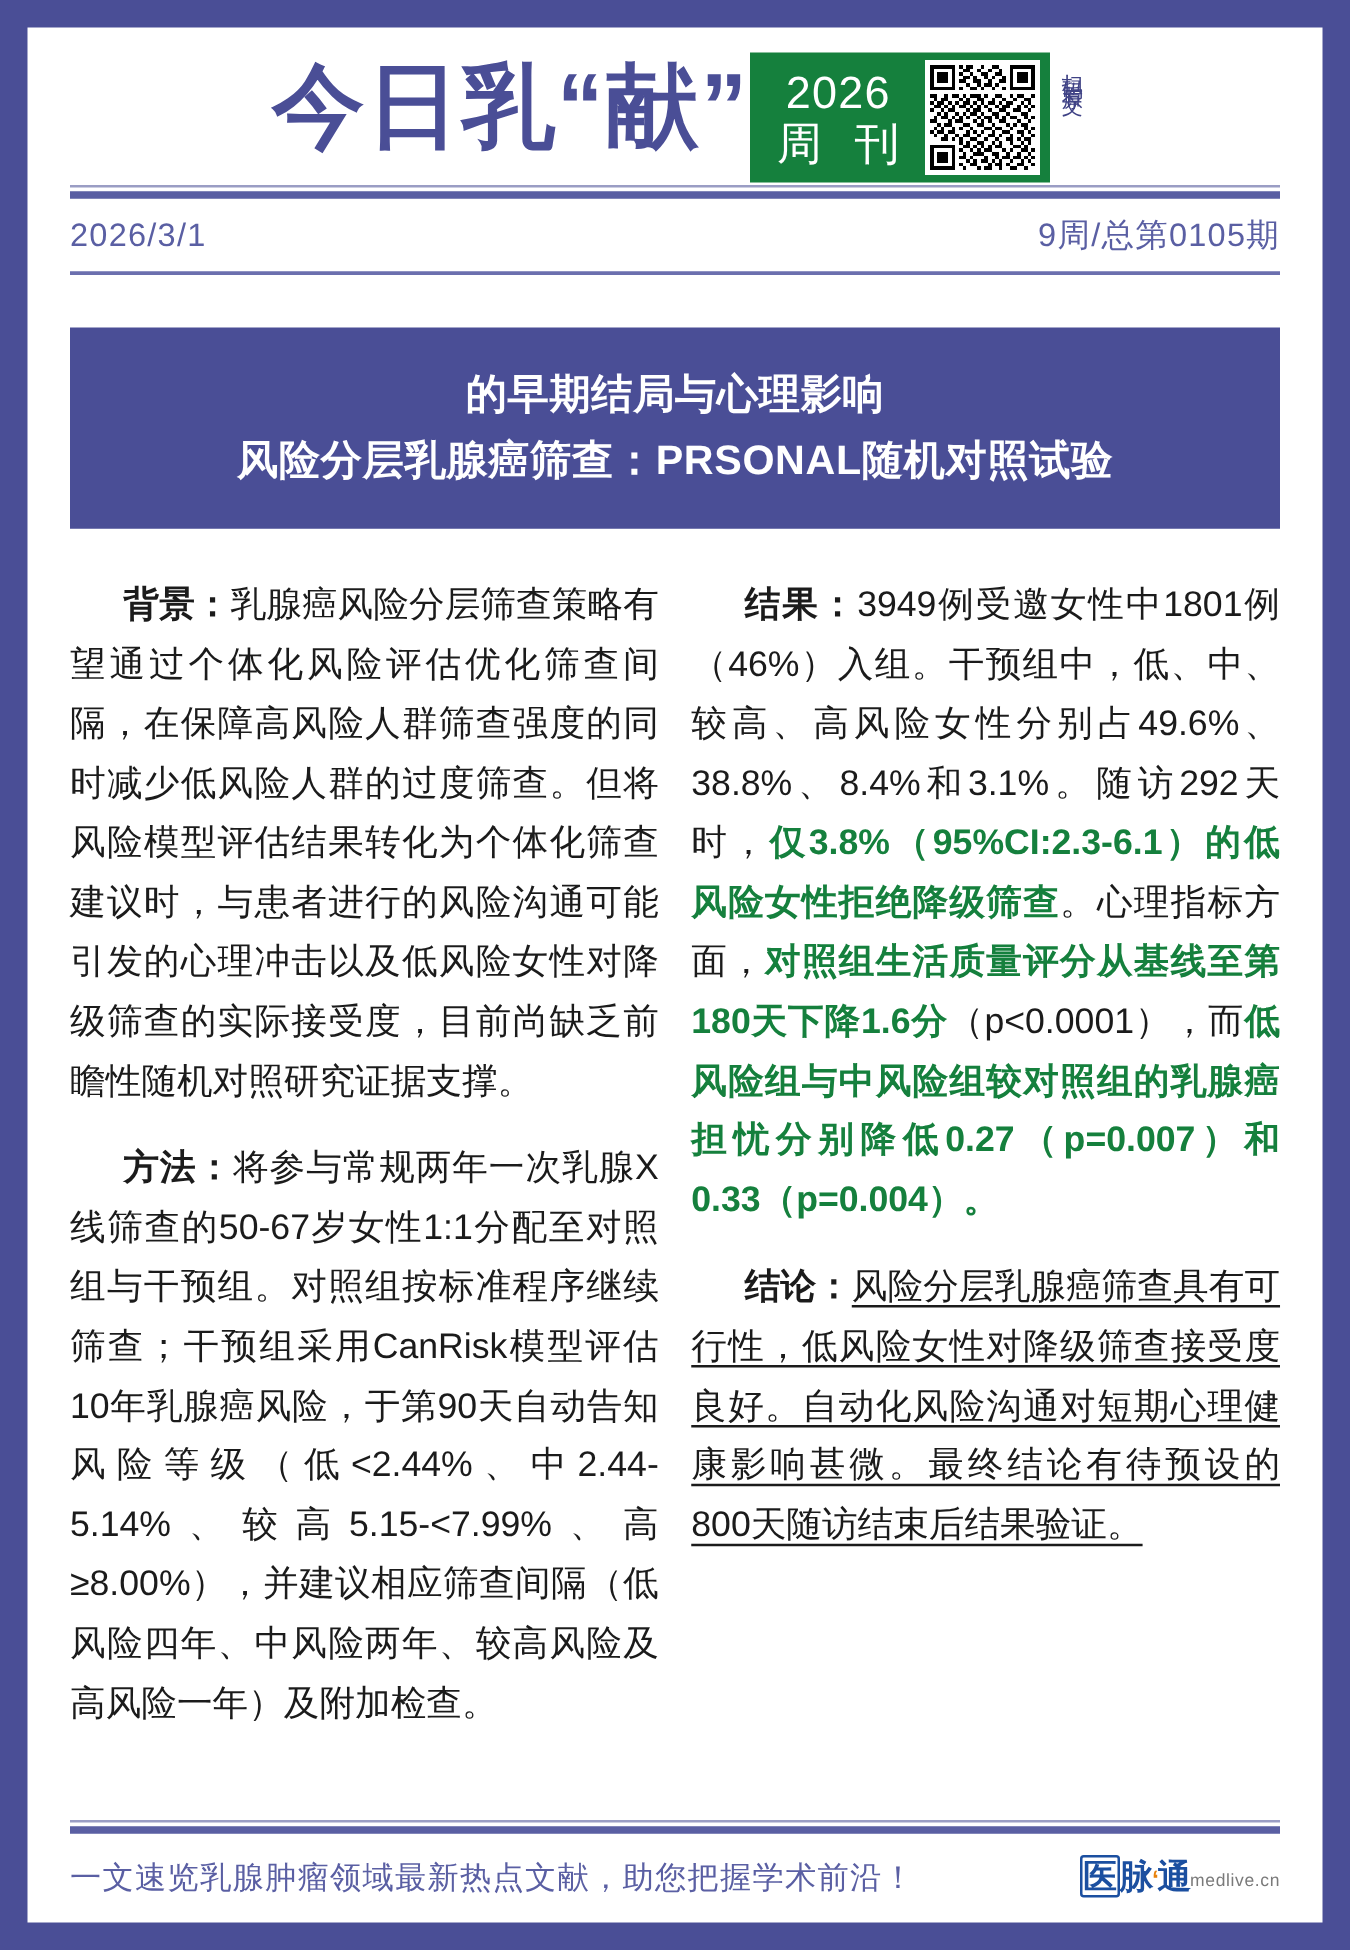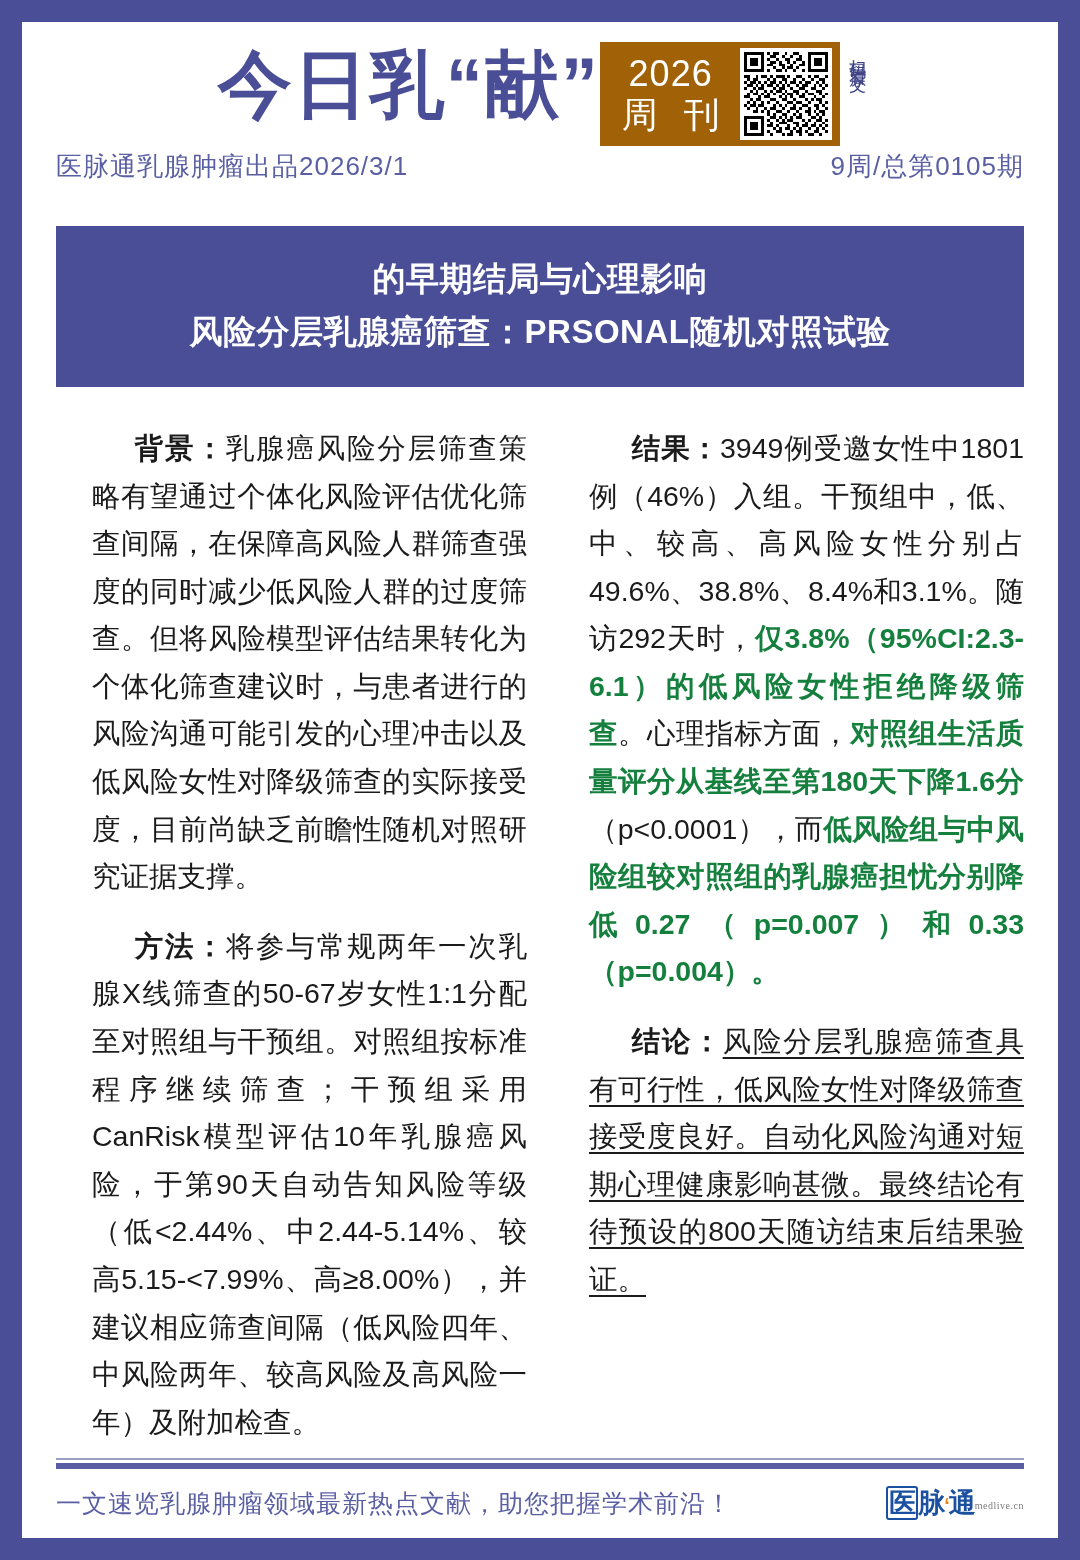--- a/index.html
+++ b/index.html
@@ -46,21 +46,21 @@
   }
 
   .qr-block {
     display: flex;
     align-items: stretch;
     gap: 6px;
     padding-top: 4px;
   }
 
   .qr-badge {
-    background: #a16207;
+    background: #15803d;
     display: flex;
     align-items: center;
     gap: 6px;
     padding: 6px 8px;
   }
 
   .qr-year {
     color: #ffffff;
     font-size: 36px;
     line-height: 1.14;
@@ -146,21 +146,20 @@
   }
 
   .para {
     font-size: 28.5px;
     line-height: 1.67;
     color: #1b1b1b;
     text-align: justify;
     text-justify: inter-character;
     letter-spacing: 0px;
     margin-bottom: 22px;
-    margin-left: 36px;
   }
   .para:last-child { margin-bottom: 0; }
 
   .lead {
     font-weight: bold;
     margin-left: 1.5em;
   }
 
   .hl {
     color: #15803d;
@@ -202,25 +201,24 @@
     letter-spacing: -1px;
     white-space: nowrap;
   }
   .brand-main .boxed {
     border: 2px solid #1b4fa0;
     border-radius: 3px;
     padding: 0 1px;
   }
   .brand-main .swoosh { color: #e8820c; font-size: 20px; }
   .brand-sub {
-    font-size: 10px;
+    font-size: 14px;
     color: #7a7a7a;
     letter-spacing: 0.5px;
     margin-top: 4px;
-    font-family: Liberation Serif, serif;
   }
 </style>
 </head>
 <body>
 
 <div class="page">
 
   <div class="header">
     <div class="masthead">今日乳“献”</div>
 
@@ -472,21 +470,20 @@
         </div>
       </div>
       <div class="scan-text">扫码看原文</div>
     </div>
   </div>
 
   <div class="rule-thin"></div>
   <div class="rule-thick"></div>
 
   <div class="info-bar">
-    <span class="ib-source">医脉通乳腺肿瘤出品</span>
     <span class="ib-date">2026/3/1</span>
     <span class="ib-issue">9周/总第0105期</span>
   </div>
 
   <div class="rule-single"></div>
 
   <div class="title-banner">
     <div>的早期结局与心理影响</div>
     <div>风险分层乳腺癌筛查：PRSONAL随机对照试验</div>
   </div>

